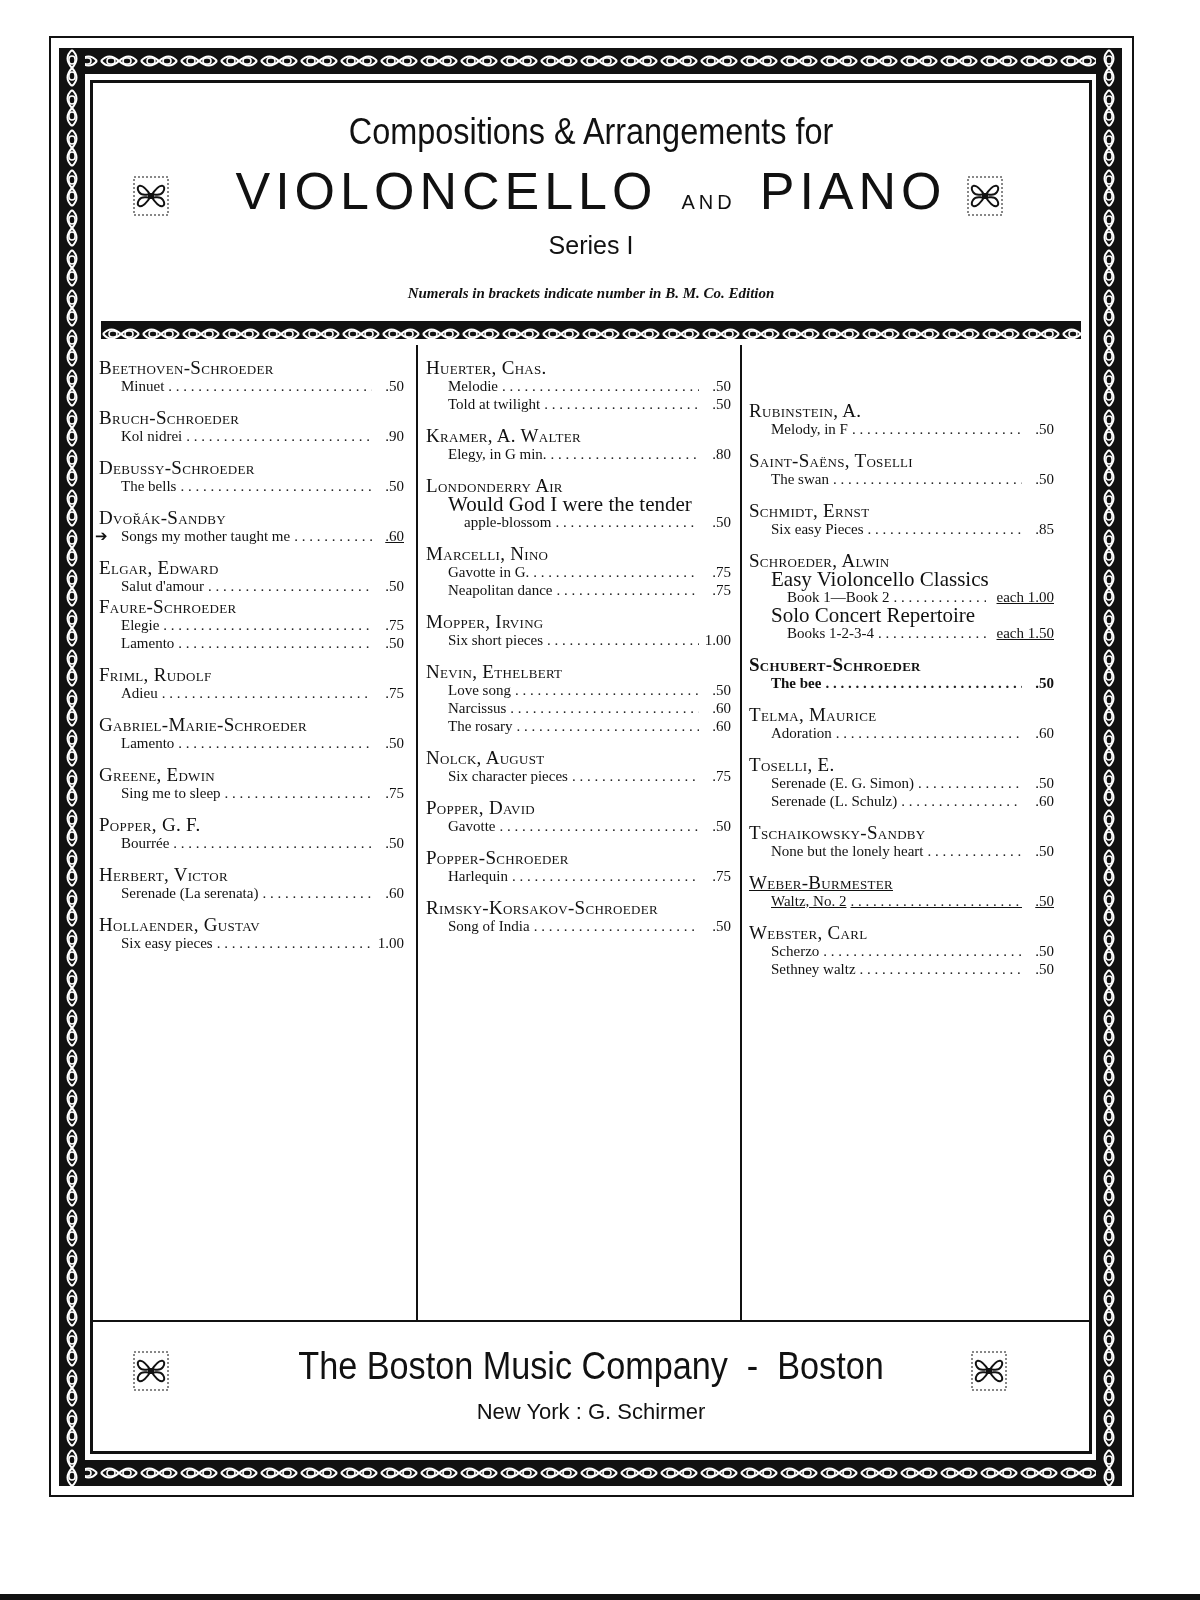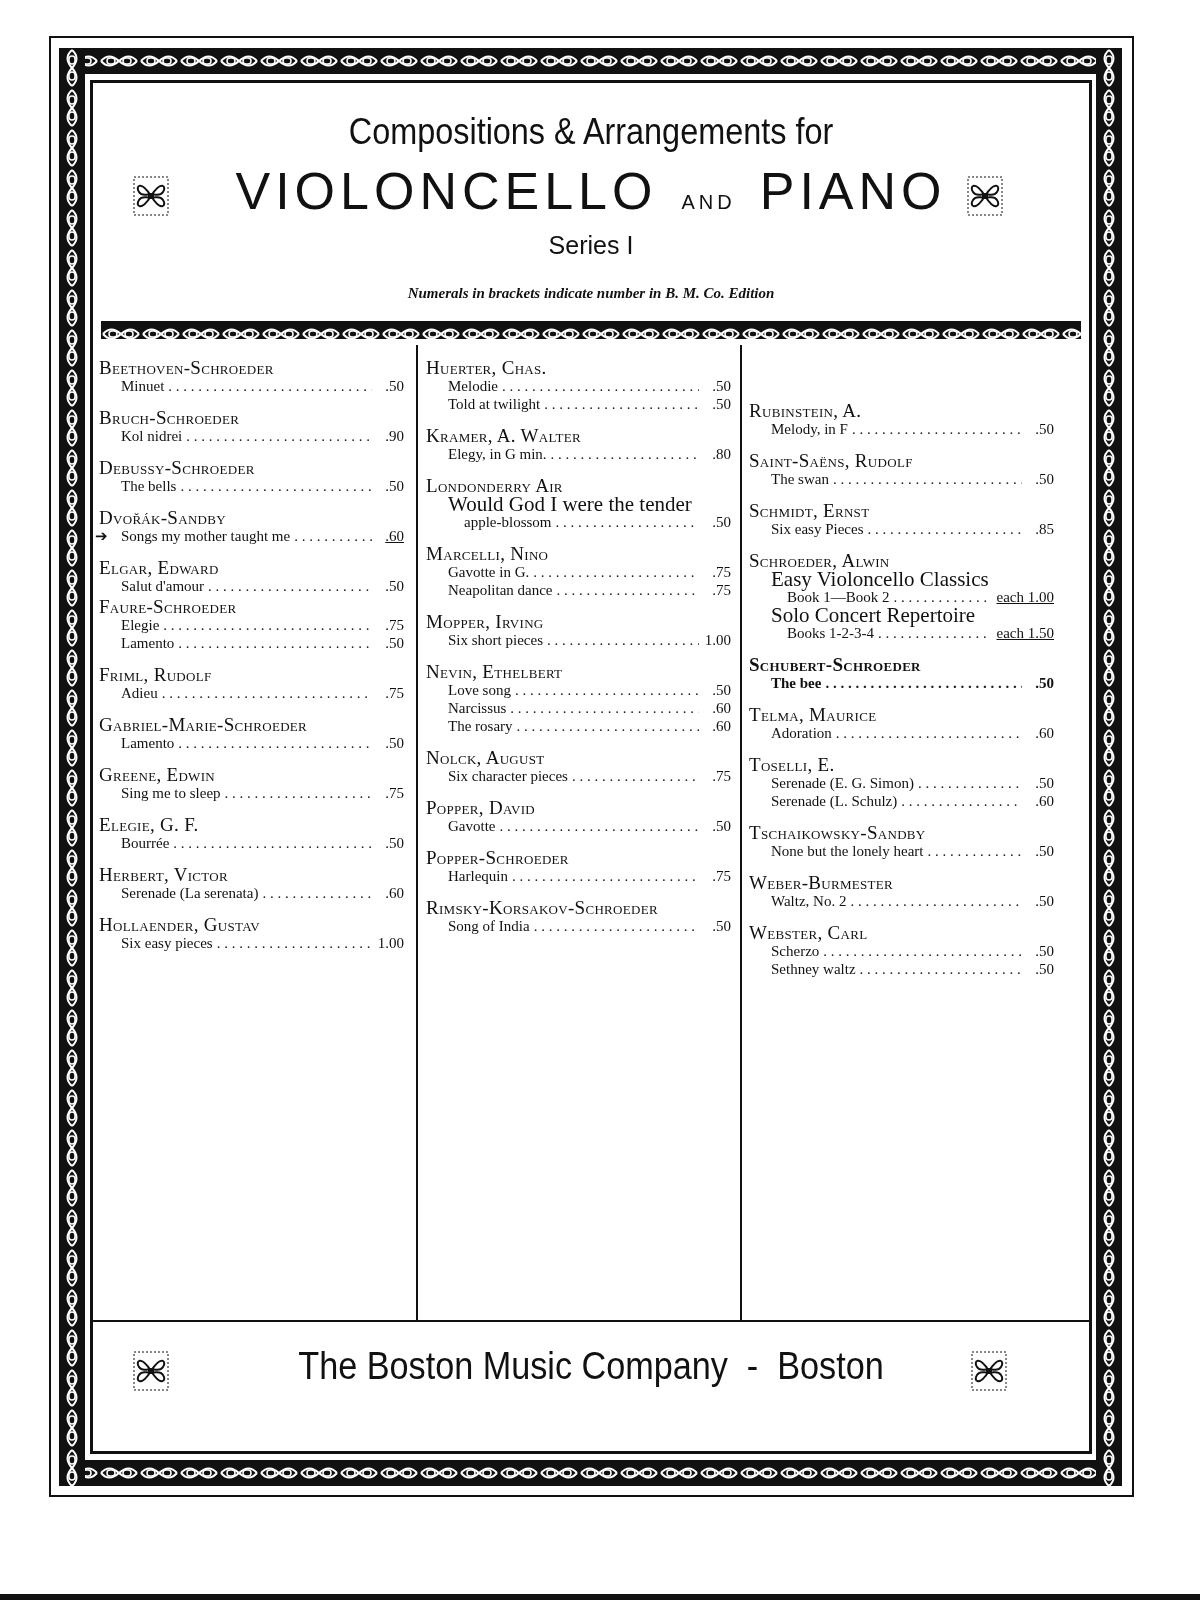--- a/index.html
+++ b/index.html
@@ -232,21 +232,21 @@
         </div>
         <div class="entry" style="margin-bottom: 13px;">
           <div class="composer">Greene, Edwin</div>
           <div class="piece">
             <span class="ptitle">Sing me to sleep</span>
             <span class="leader"></span>
             <span class="price">.75</span>
           </div>
         </div>
         <div class="entry" style="margin-bottom: 13px;">
-          <div class="composer">Elegie, G. F.</div>
+          <div class="composer">Popper, G. F.</div>
           <div class="piece">
             <span class="ptitle">Bourrée</span>
             <span class="leader"></span>
             <span class="price">.50</span>
           </div>
         </div>
         <div class="entry" style="margin-bottom: 13px;">
           <div class="composer">Herbert, Victor</div>
           <div class="piece">
             <span class="ptitle">Serenade (La serenata)</span>
@@ -369,21 +369,21 @@
     <div class="col col3">
         <div class="entry" style="margin-bottom: 13px; margin-top: 43px;">
           <div class="composer">Rubinstein, A.</div>
           <div class="piece">
             <span class="ptitle">Melody, in F</span>
             <span class="leader"></span>
             <span class="price">.50</span>
           </div>
         </div>
         <div class="entry" style="margin-bottom: 13px;">
-          <div class="composer">Saint-Saëns, Rudolf</div>
+          <div class="composer">Saint-Saëns, Toselli</div>
           <div class="piece">
             <span class="ptitle">The swan</span>
             <span class="leader"></span>
             <span class="price">.50</span>
           </div>
         </div>
         <div class="entry" style="margin-bottom: 13px;">
           <div class="composer">Schmidt, Ernst</div>
           <div class="piece">
             <span class="ptitle">Six easy Pieces</span>
@@ -436,21 +436,21 @@
           </div>
         </div>
         <div class="entry" style="margin-bottom: 13px;">
           <div class="composer">Tschaikowsky-Sandby</div>
           <div class="piece">
             <span class="ptitle">None but the lonely heart</span>
             <span class="leader"></span>
             <span class="price">.50</span>
           </div>
         </div>
-        <div class="entry" style="margin-bottom: 13px;">
+        <div class="entry" style="margin-bottom: 13px; text-decoration: underline;">
           <div class="composer">Weber-Burmester</div>
           <div class="piece">
             <span class="ptitle">Waltz, No. 2</span>
             <span class="leader"></span>
             <span class="price">.50</span>
           </div>
         </div>
         <div class="entry" style="margin-bottom: 13px;">
           <div class="composer">Webster, Carl</div>
           <div class="piece">
@@ -461,20 +461,21 @@
           <div class="piece">
             <span class="ptitle">Sethney waltz</span>
             <span class="leader"></span>
             <span class="price">.50</span>
           </div>
         </div>
       </div>
   </div>
 
   <div class="footer-title" style="white-space:pre;">The Boston Music Company  -  Boston</div>
+  <div class="footer-sub">New York : G. Schirmer</div>
 
   <svg class="ornament" style="left:40px; top:1268px;" viewBox="0 0 36 40">
     <g fill="none" stroke="#111" stroke-width="2">
       <path d="M18 20 C8 4 2 10 6 16 C10 22 16 16 18 20 C28 4 34 10 30 16 C26 22 20 16 18 20 C8 36 2 30 6 24 C10 18 16 24 18 20 C28 36 34 30 30 24 C26 18 20 24 18 20 Z"></path>
     </g>
     <rect x="15" y="17" width="6" height="6" fill="#111"></rect>
     <rect x="1" y="1" width="34" height="38" fill="none" stroke="#111" stroke-width="1" stroke-dasharray="2 2"></rect>
   </svg>
   <svg class="ornament" style="left:878px; top:1268px;" viewBox="0 0 36 40">
     <g fill="none" stroke="#111" stroke-width="2">

